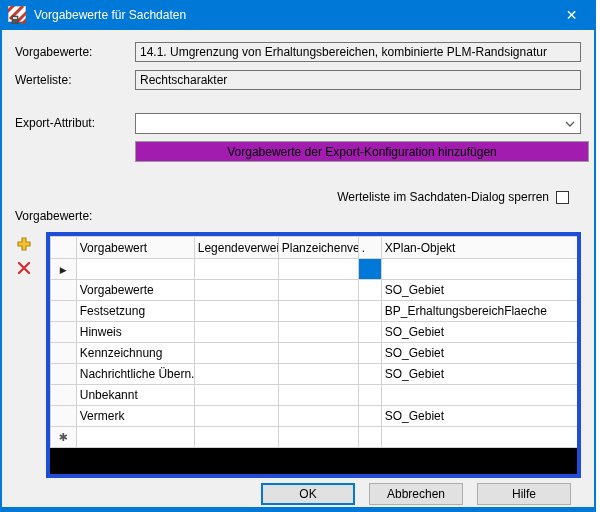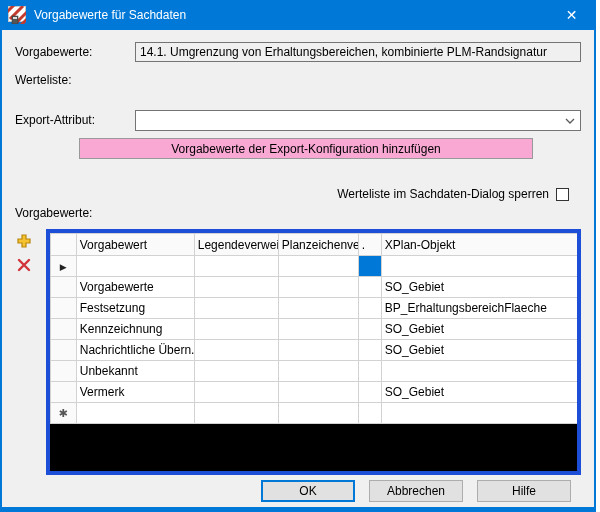--- a/index.html
+++ b/index.html
@@ -29,21 +29,21 @@
   .form-label { width:120px; padding-top:3px; }
   .field { flex:1; height:20px; border:1px solid #747474; background:#f0f0f0; padding:2px 4px; overflow:hidden; white-space:nowrap; }
   .combo { flex:1; height:21px; border:1px solid #747474; background:#fff; display:flex; align-items:center; }
   .combo .combo-text { flex:1; padding:0 4px; }
   .combo .chevron { width:20px; display:flex; justify-content:center; align-items:center; }
 
   .row-beschreibung { margin-bottom:8px; }
   .row-datenfeld  { margin-bottom:23px; }
   .row-export     { margin-bottom:7px; }
 
-  .wide-btn { margin-left:64px; height:21px; width:454px; background:#f9a8d4; border:1px solid #999999;
+  .wide-btn { margin-left:120px; height:21px; width:454px; background:#a21caf; border:1px solid #999999;
     font-size:12px; font-family:inherit; display:block; }
 
   .checkbox-row { margin-top:28px; display:flex; justify-content:flex-end; align-items:center; padding-right:12px; height:14px; }
   .checkbox-row .cb-label { margin-right:7px; }
   .checkbox { width:13px; height:13px; background:#fff; border:1px solid #333; }
 
   .grid-label { margin-top:5px; margin-bottom:9px; }
 
   .grid-zone { display:flex; }
   .grid-toolbar { width:31px; display:flex; flex-direction:column; align-items:flex-start; padding-top:3px; }
@@ -86,20 +86,21 @@
 
   <div class="content">
 
     <div class="form-row row-beschreibung">
       <div class="form-label">Vorgabewerte:</div>
       <div class="field">14.1. Umgrenzung von Erhaltungsbereichen, kombinierte PLM-Randsignatur</div>
     </div>
 
     <div class="form-row row-datenfeld">
       <div class="form-label">Werteliste:</div>
+      <div class="field">Rechtscharakter</div>
     </div>
 
     <div class="form-row row-export">
       <div class="form-label">Export-Attribut:</div>
       <div class="combo">
         <span class="combo-text"></span>
         <span class="chevron">
           <svg width="10" height="6" viewBox="0 0 10 6">
               <path d="M1 1 L5 5 L9 1" stroke="#5a5a5a" stroke-width="1.3" fill="none"></path>
             </svg>
@@ -165,20 +166,28 @@
           <tr>
             <td class="rowhead"></td>
             <td>Festsetzung</td>
             <td></td>
             <td></td>
             <td></td>
             <td>BP_ErhaltungsbereichFlaeche</td>
           </tr>
           <tr>
             <td class="rowhead"></td>
+            <td>Hinweis</td>
+            <td></td>
+            <td></td>
+            <td></td>
+            <td>SO_Gebiet</td>
+          </tr>
+          <tr>
+            <td class="rowhead"></td>
             <td>Kennzeichnung</td>
             <td></td>
             <td></td>
             <td></td>
             <td>SO_Gebiet</td>
           </tr>
           <tr>
             <td class="rowhead"></td>
             <td>Nachrichtliche Übern...</td>
             <td></td>

